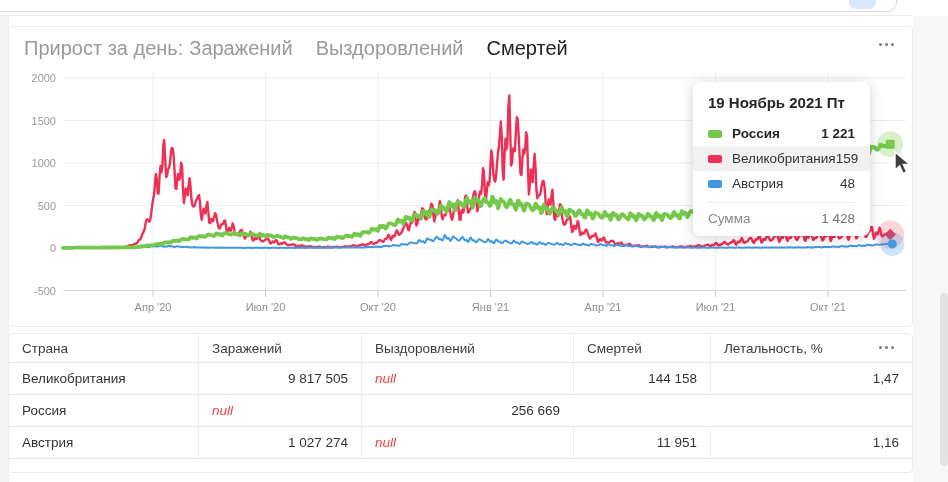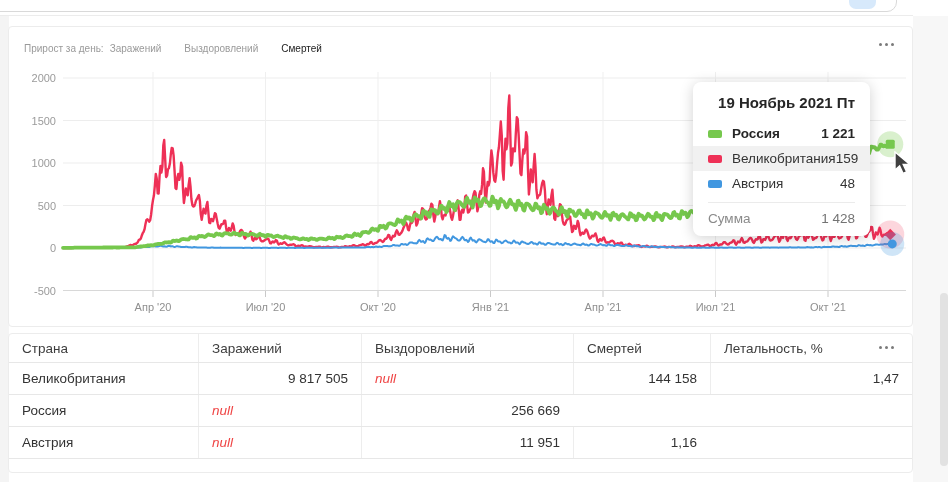--- a/index.html
+++ b/index.html
@@ -23,41 +23,41 @@
     left:849px;top:-6px;width:27px;height:15px;border-radius:7px;background:#d7e9fb;
   }
   #top-divider{left:0;top:15px;width:913px;height:1px;background:#ececec;}
 
   
   .card{background:#fff;border:1px solid #ececec;border-radius:4px;box-sizing:border-box;}
   #chart-card{left:8px;top:26px;width:905px;height:301px;}
   #table-card{left:8px;top:333px;width:905px;height:140px;}
 
   
-  #chart-header{position:absolute;left:15px;top:10px;height:22px;display:flex;align-items:center;font-size:10px;}
+  #chart-header{position:absolute;left:15px;top:10px;height:22px;display:flex;align-items:center;font-size:20px;}
   #chart-header .prefix{color:#9a9a9a;margin-right:6px;}
   .tab{color:#9a9a9a;margin-right:23px;cursor:pointer;white-space:nowrap;}
   .tab.active{color:#222;}
   .dots{position:absolute;display:flex;align-items:center;cursor:pointer;}
   .dots i{width:3px;height:3px;border-radius:50%;background:#7a7a7a;display:inline-block;margin:0 1.6px;}
   #chart-menu{left:868px;top:16px;}
   #table-menu{right:16px;top:12px;}
 
   
   #plot{position:absolute;left:0;top:0;}
   .ylabel{font-size:11px;fill:#9b9b9b;}
   .xlabel{font-size:11px;fill:#8f8f8f;}
 
   
   #tooltip{
     left:693px;top:82px;width:177px;background:#fff;border-radius:8px;
     box-shadow:0 2px 14px rgba(0,0,0,0.18);z-index:40;
     padding:12px 15px 10px 15px;box-sizing:border-box;
   }
-  #tooltip .tt-date{font-size:15px;font-weight:bold;color:#262626;margin-bottom:10px;text-align:right;}
+  #tooltip .tt-date{font-size:15px;font-weight:bold;color:#262626;margin-bottom:10px;}
   .tt-row{display:flex;align-items:center;height:25px;font-size:13.5px;color:#333;}
   .tt-row.hl{background:#f1f1f1;margin:0 -15px;padding:0 15px;}
   .tt-row.bold{font-weight:bold;color:#262626;}
   .tt-swatch{width:14px;height:8px;border-radius:2px;margin-right:10px;flex:none;}
   .tt-label{flex:1;white-space:nowrap;}
   .tt-value{text-align:center;}
   #tt-sum{display:flex;border-top:1px solid #ebebeb;margin-top:6px;padding-top:8px;
           font-size:13.5px;color:#8a8a8a;gap:32px;}
   #tt-sum .tt-value{color:#737373;}
 
@@ -193,20 +193,21 @@
         <div class="t-cell num">144 158</div>
         <div class="t-cell num">1,47</div>
       </div>
       <div class="t-row body">
         <div class="t-cell">Россия</div>
         <div class="t-cell nullv">null</div>
         <div class="t-cell num">256 669</div>
       </div>
       <div class="t-row body">
         <div class="t-cell">Австрия</div>
+        <div class="t-cell num">1 027 274</div>
         <div class="t-cell nullv">null</div>
         <div class="t-cell num">11 951</div>
         <div class="t-cell num">1,16</div>
       </div>
     </div>
   <div class="dots" id="table-menu">
       <i></i>
       <i></i>
       <i></i>
     </div>

